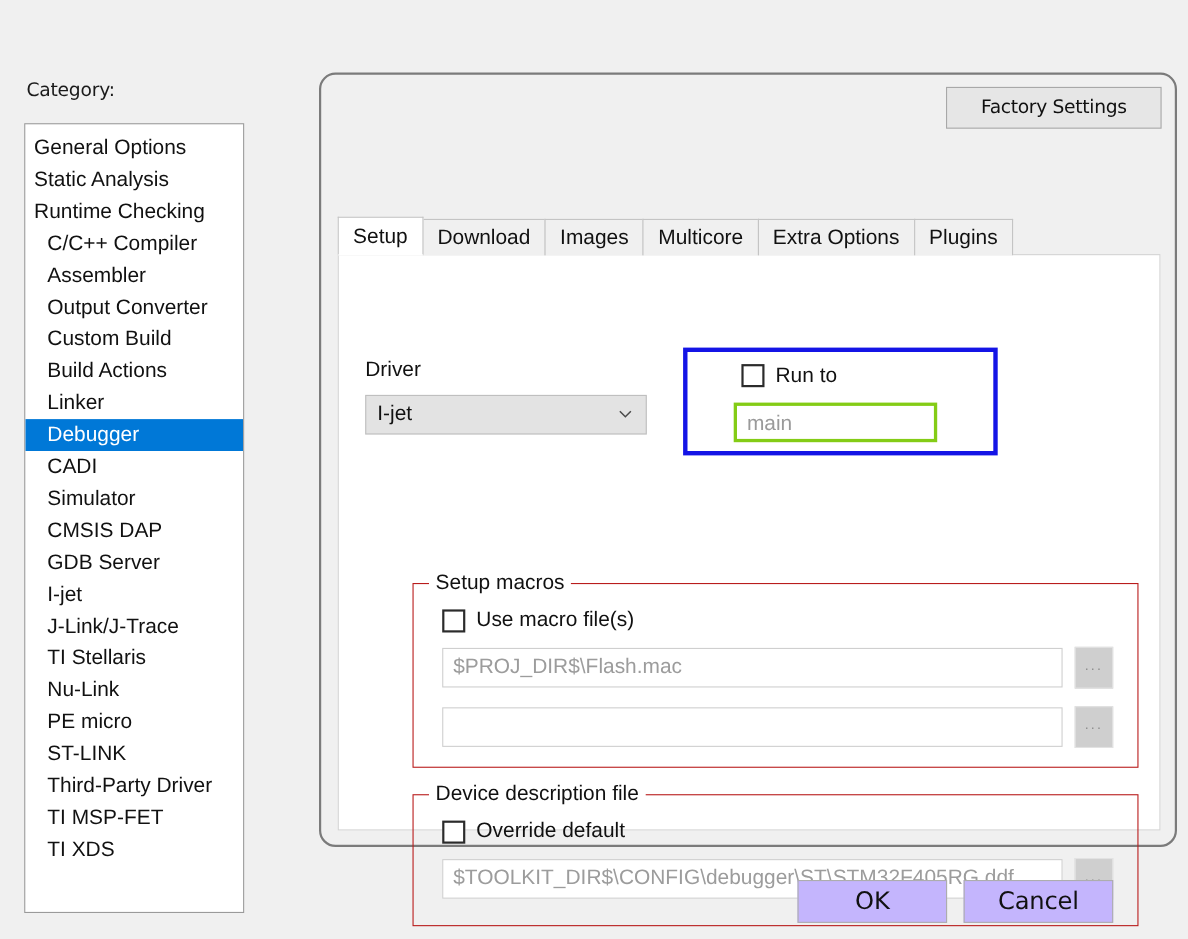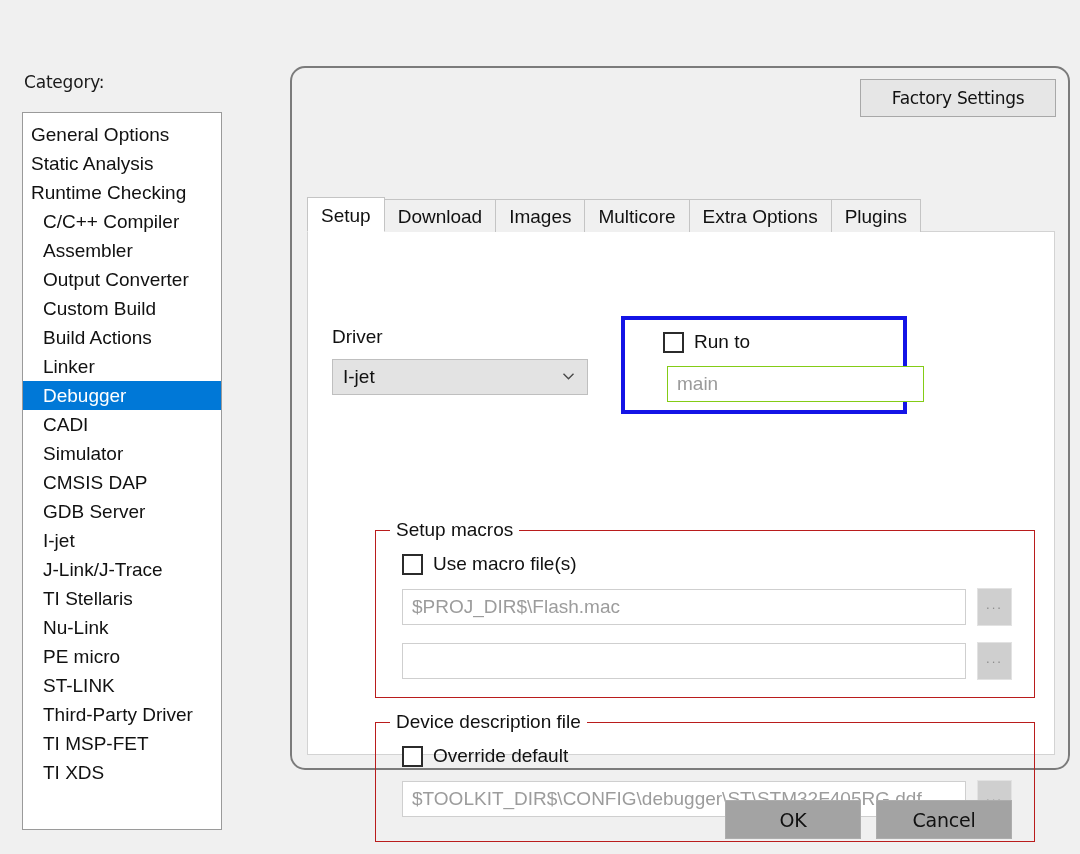--- a/index.html
+++ b/index.html
@@ -177,24 +177,24 @@
     left: 313px;
     top: 84px;
     width: 286px;
     height: 98px;
     border: 4px solid #1414e6;
     background: #ffffff;
     box-sizing: border-box;
   }
   #run-to-row {
     position: absolute;
-    left: 2px;
+    left: 13px;
     top: 11px;
     display: flex;
-    align-items: flex-end;
+    align-items: flex-start;
     padding-left: 36px;
   }
   .wincheck {
     width: 21px;
     height: 21px;
     border: 2px solid #2b2b2b;
     background: #ffffff;
     box-sizing: border-box;
     flex: none;
     cursor: default;
@@ -202,24 +202,24 @@
   #run-to-label {
     font-size: 19px;
     color: #111;
     margin-left: 10px;
     white-space: nowrap;
   }
   #run-to-input {
     position: absolute;
     left: 42px;
     top: 46px;
-    width: 257px;
+    width: 185px;
     height: 36px;
     background: #ffffff;
-    border: 1px solid #84cc16;
+    border: 3px solid #84cc16;
     box-sizing: border-box;
     font-size: 19px;
     color: #9a9a9a;
     line-height: 34px;
     padding-left: 9px;
     font-family: "Liberation Sans", sans-serif;
   }
 
   
   .groupbox {
@@ -291,25 +291,25 @@
     color: #8e8e8e;
     cursor: default;
     padding-bottom: 6px;
   }
 
   
   .dialog-button {
     position: absolute;
     width: 136px;
     height: 39px;
-    background: #a3a3a3;
+    background: #c4b5fd;
     border: 1px solid #adadad;
     box-sizing: border-box;
     font-family: "DejaVu Sans", sans-serif;
-    font-size: 19px;
+    font-size: 22px;
     letter-spacing: -0.2px;
     color: #111;
     cursor: default;
     padding: 0;
   }
   #ok-button { left: 725px; top: 800px; }
   #cancel-button { left: 876px; top: 800px; }
 </style>
 </head>
 <body>

